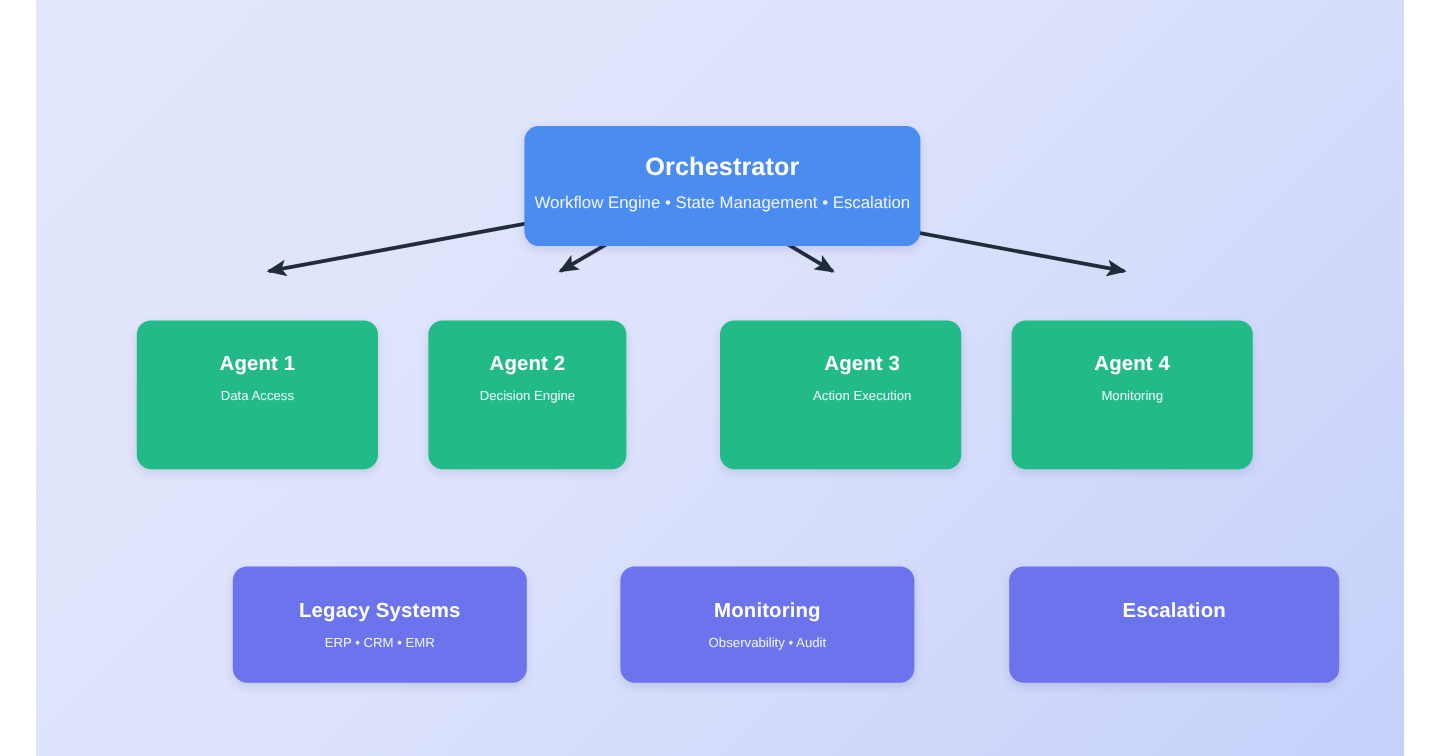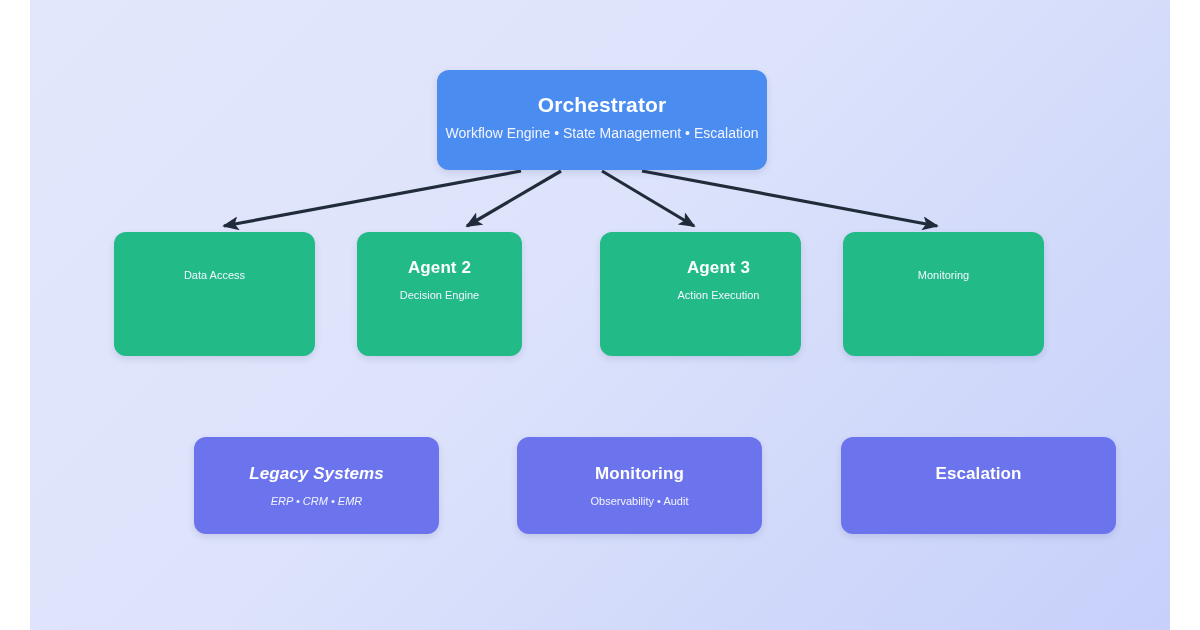--- a/index.html
+++ b/index.html
@@ -41,20 +41,21 @@
   }
 
   .node {
     position: absolute;
     box-sizing: border-box;
     border-radius: 12px;
     text-align: center;
     color: #ffffff;
     padding-top: 26px;
     box-shadow: 0 3px 7px rgba(40, 50, 110, 0.13);
+    margin-top: 35px;
   }
   .node .node-title {
     display: block;
     font-weight: bold;
     font-size: 17px;
     line-height: 20px;
     letter-spacing: 0.1px;
   }
   .node .node-subtitle {
     display: block;
@@ -114,38 +115,40 @@
       <line x1="642" y1="171" x2="937" y2="226" marker-end="url(#arrowhead)"></line>
     </g>
   </svg>
 
   <div class="node" id="node-orchestrator">
     <span class="node-title">Orchestrator</span>
     <span class="node-subtitle">Workflow Engine • State Management • Escalation</span>
   </div>
 
   <div class="node node-agent" style="left:114px; width:201px;">
+    <span class="node-title">Agent 1</span>
     <span class="node-subtitle">Data Access</span>
   </div>
 
   <div class="node node-agent" style="left:357px; width:165px;">
     <span class="node-title">Agent 2</span>
     <span class="node-subtitle">Decision Engine</span>
   </div>
 
   <div class="node node-agent" style="left:600px; width:201px;padding-left:36px;">
     <span class="node-title">Agent 3</span>
     <span class="node-subtitle">Action Execution</span>
   </div>
 
   <div class="node node-agent" style="left:843px; width:201px;">
+    <span class="node-title">Agent 4</span>
     <span class="node-subtitle">Monitoring</span>
   </div>
 
-  <div class="node node-infra" style="left:194px; width:245px;font-style:italic;">
+  <div class="node node-infra" style="left:194px; width:245px;">
     <span class="node-title">Legacy Systems</span>
     <span class="node-subtitle">ERP • CRM • EMR</span>
   </div>
 
   <div class="node node-infra" style="left:517px; width:245px;">
     <span class="node-title">Monitoring</span>
     <span class="node-subtitle">Observability • Audit</span>
   </div>
 
   <div class="node node-infra" style="left:841px; width:275px;">

